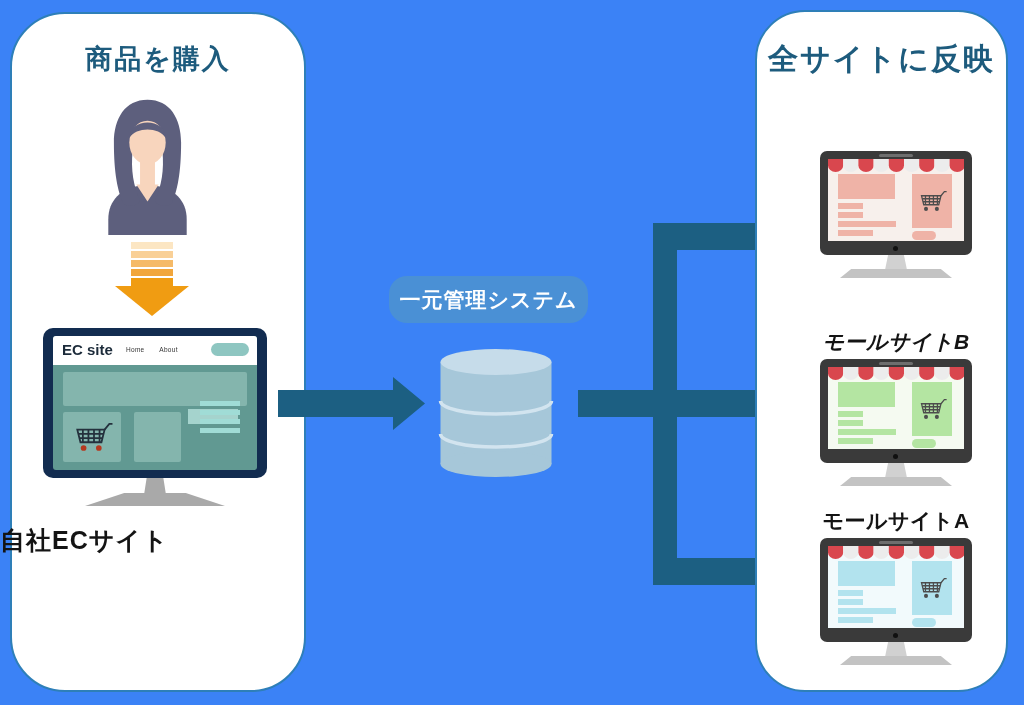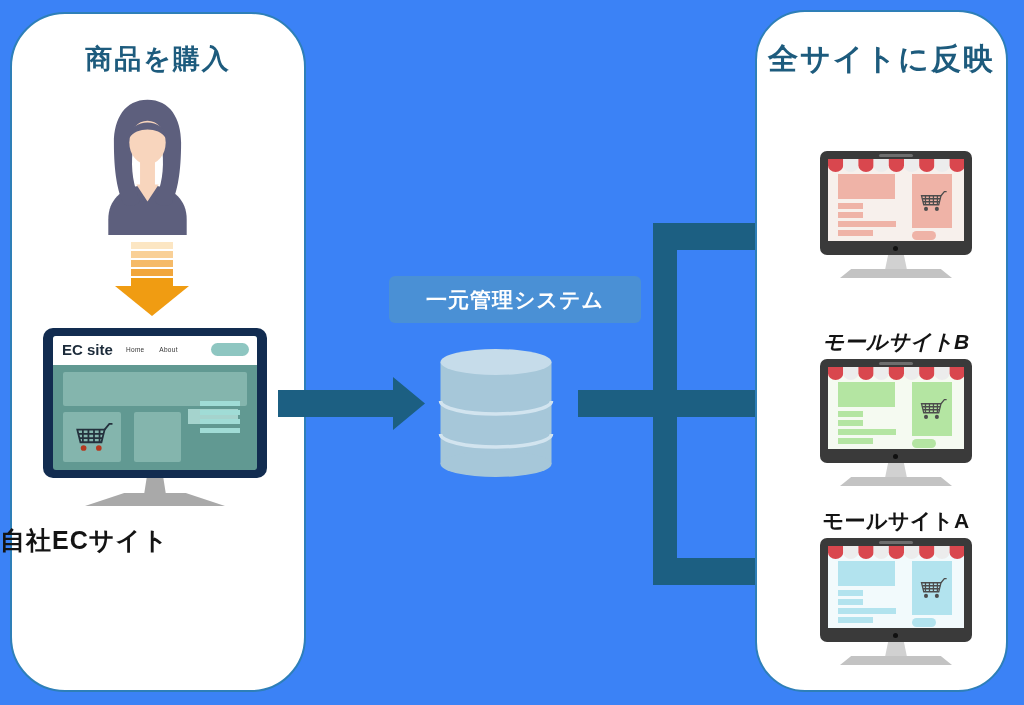--- a/index.html
+++ b/index.html
@@ -44,22 +44,22 @@
   .ec-line { position:absolute; left:147px; width:40px; height:5px; background:#a0dcd6; }
   .ec-cart { position:absolute; left:8px; top:8px; width:42px; height:34px; }
   .ec-neck { position:absolute; left:101px; top:150px; width:22px; height:17px; background:#a9a9a9;
              clip-path:polygon(12% 0,88% 0,100% 100%,0 100%); }
   .ec-base { position:absolute; left:42px; top:165px; width:140px; height:13px; background:#a9a9a9;
              clip-path:polygon(28% 0,72% 0,100% 100%,0 100%); }
   #ec-caption { position:absolute; left:0; top:524px; width:100%; text-align:left;
                 font-size:25px; font-weight:bold; color:#141414; letter-spacing:1px; }
 
   
-  #system-badge { position:absolute; left:389px; top:276px; width:252px; height:47px; background:var(--badge);
-                  border-radius:6px; display:flex; align-items:center; justify-content:center;
+  #system-badge { position:absolute; left:389px; top:276px; width:199px; height:47px; background:var(--badge);
+                  border-radius:18px; display:flex; align-items:center; justify-content:center;
                   color:#fff; font-size:21px; font-weight:bold; letter-spacing:1px; }
   #database { position:absolute; left:434px; top:348px; }
 
   
   #arrows { position:absolute; left:0; top:0; width:1024px; height:705px; pointer-events:none; }
 
   
   .site { position:absolute; left:55px; width:168px; }
   .site-a { top:136px; } .site-b { top:316px;font-style:italic; } .site-c { top:495px; }
   .site-label { width:100%; text-align:center; font-size:21px; font-weight:bold; color:#141414; letter-spacing:.5px; }

